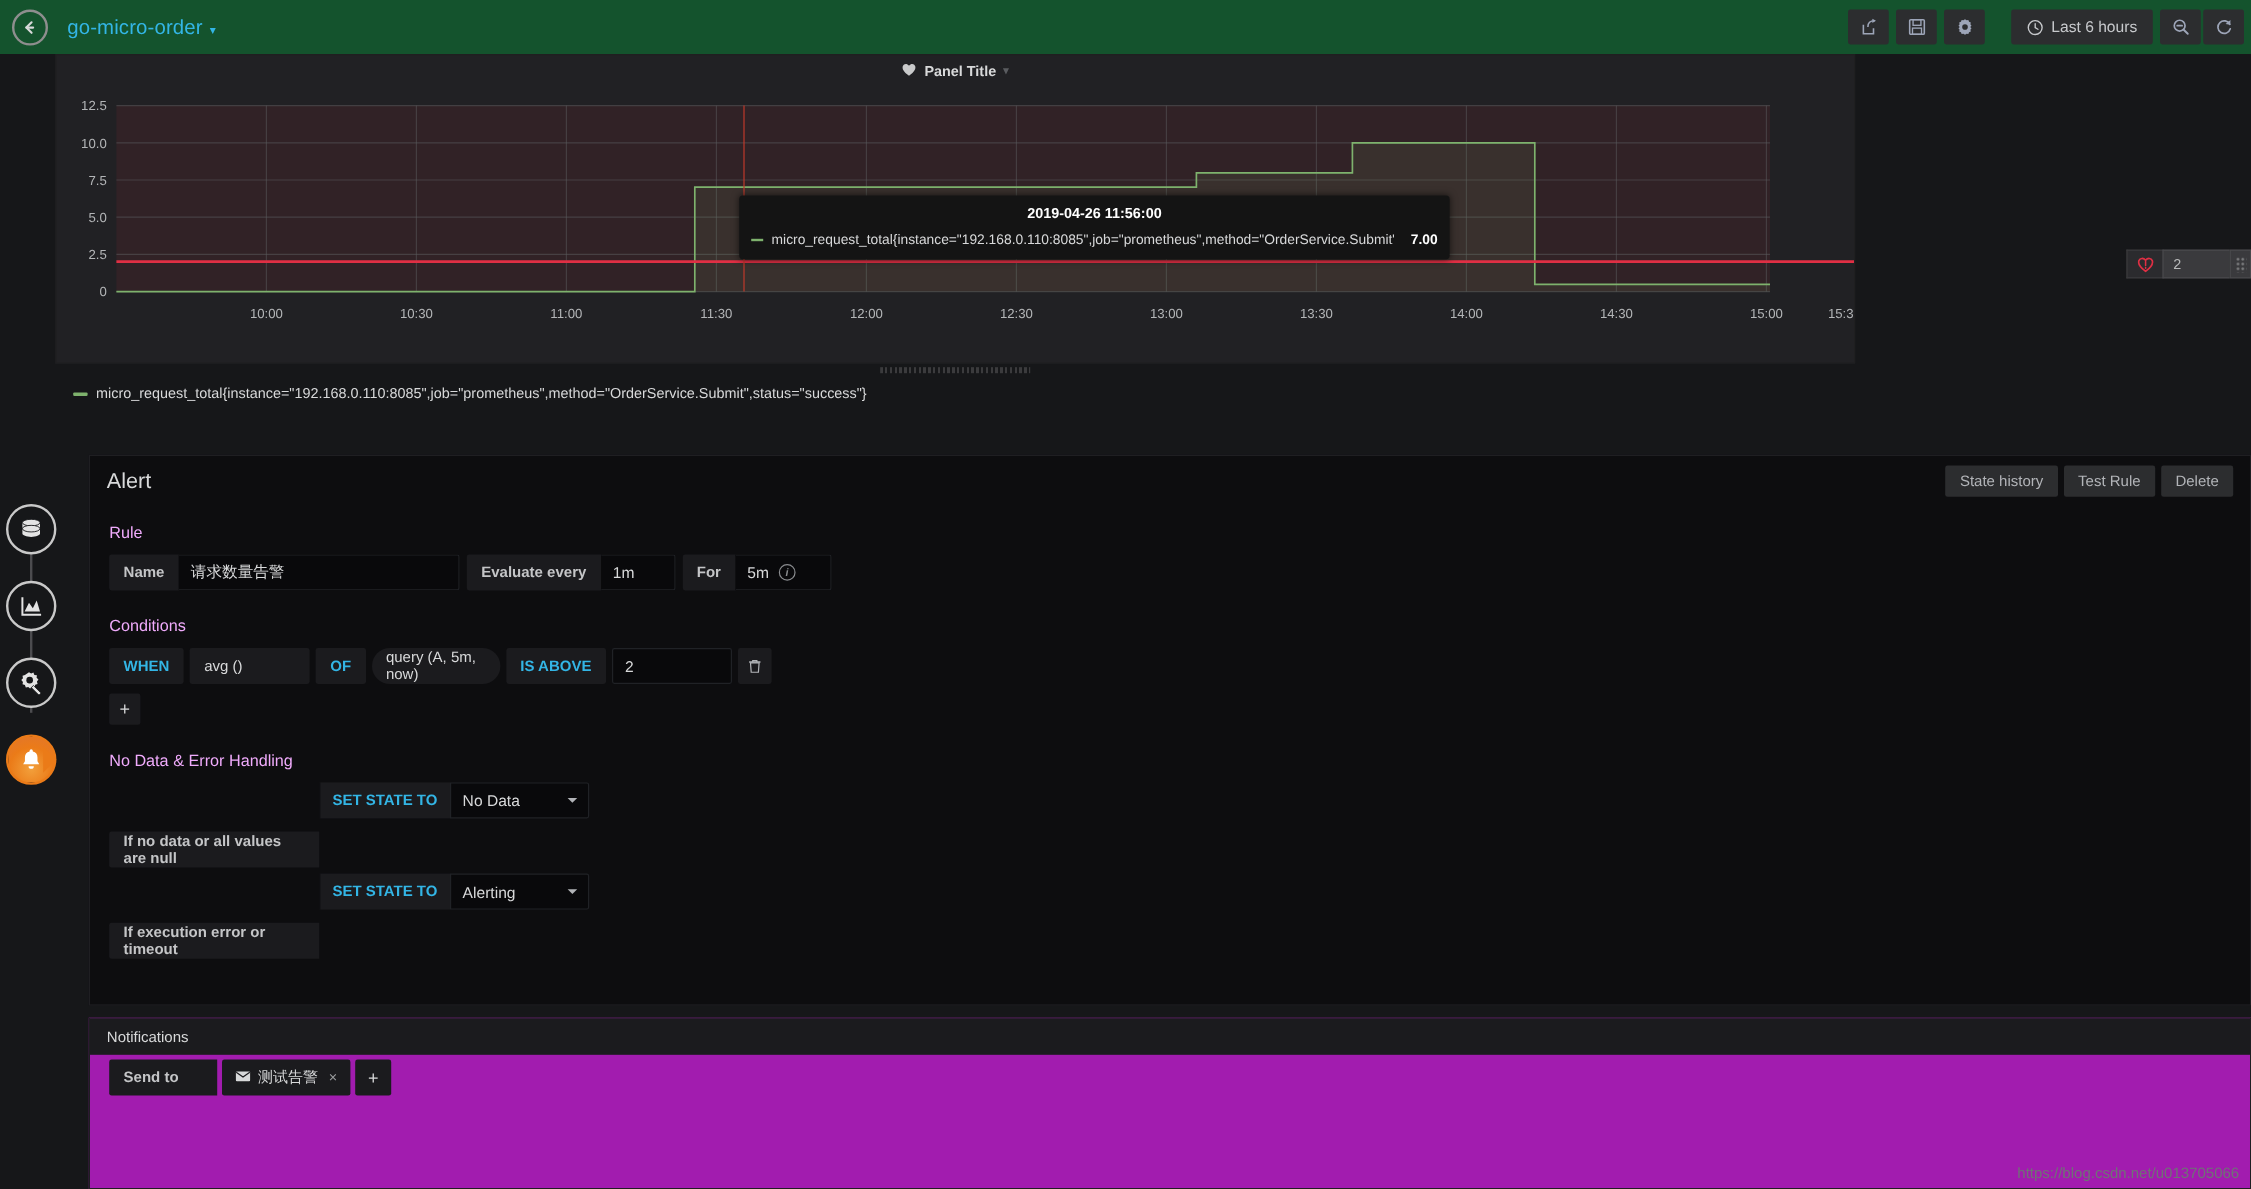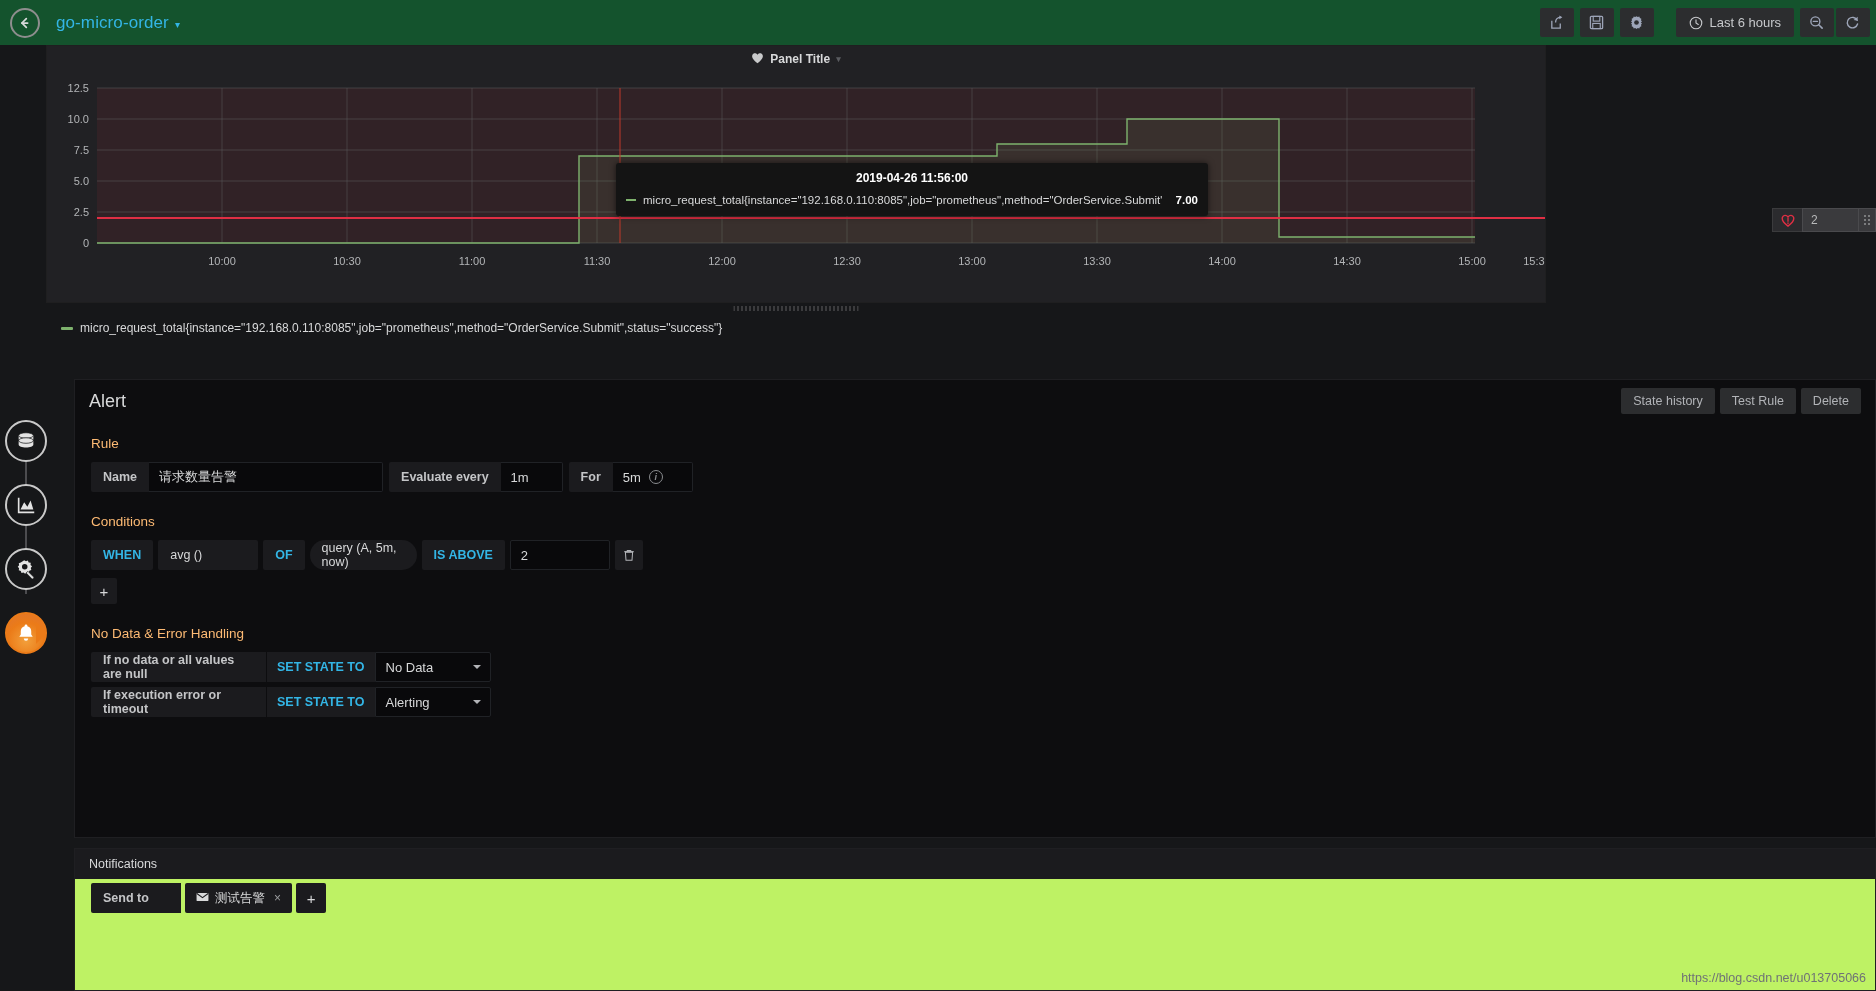--- a/index.html
+++ b/index.html
@@ -25,21 +25,21 @@
     font-size: 15px; line-height: 1; cursor: pointer; flex: none;
   }
   .dash-title {
     margin-left: 16px; font-size: 17px; color: #33b5e5; letter-spacing: .1px;
   }
   .dash-caret { margin-left: 6px; color: #33b5e5; font-size: 10px; }
   .nav-right { margin-left: auto; display: flex; align-items: center; padding-right: 6px; }
   .nav-btn {
     height: 29px; min-width: 34px; margin-left: 6px; padding: 0 9px;
     background: #2c2d2f; border-radius: 2px; color: #9da5b8;
-    display: flex; align-items: center; justify-content: space-between;
+    display: flex; align-items: center; justify-content: flex-end;
     font-size: 13px; cursor: pointer; gap: 6px;
   }
   .nav-btn.time { padding: 0 13px; color: #c7c9cc; }
   .nav-btn.refresh { margin-left: 2px; }
   .nav-gap { width: 16px; }
 
   
   .panel {
     position: absolute; top: 45px; left: 46px; width: 1500px; height: 258px;
     background: #212124; border: 1px solid #1f1f20;
@@ -131,21 +131,21 @@
     height: 42px; display: flex; align-items: center; padding: 0 14px;
   }
   .alert-head h2 { font-size: 18px; font-weight: normal; color: #d8d9da; }
   .head-actions { margin-left: auto; display: flex; gap: 5px; }
   .btn-gray {
     height: 26px; padding: 0 12px; background: #2c2d2f; color: #b2b4b8;
     border: none; border-radius: 2px; font-size: 12.5px; cursor: pointer;
     font-family: "Liberation Sans", sans-serif;
   }
   .alert-body { padding: 14px 16px 0 16px; }
-  .section-label { font-size: 13.5px; color: #fdba74; margin-bottom: 11px; }
+  .section-label { font-size: 13.5px; color: #f0abfc; margin-bottom: 11px; }
   .section { margin-bottom: 22px; }
 
   .fgroup { display: flex; align-items: stretch; gap: 6px; }
   .fseg { display: flex; align-items: stretch; }
   .flabel {
     background: #1b1b1e; color: #c4c5c7; font-size: 12.5px; font-weight: bold;
     display: flex; align-items: center; padding: 0 12px; height: 30px;
     border-radius: 2px 0 0 2px;
   }
   .finput {
@@ -189,40 +189,41 @@
     display: flex; align-items: center; justify-content: center;
     color: #d8d9da; font-size: 15px; cursor: pointer;
   }
 
   
   .nd-row { display: flex; align-items: stretch; margin-bottom: 5px; }
   .nd-label {
     background: #1b1b1e; color: #c4c5c7; font-size: 12.5px; font-weight: bold;
     display: flex; align-items: center; padding: 0 12px; height: 30px; width: 175px;
     border-radius: 2px 0 0 2px;
+    margin-top: 41px;
   }
   .nd-set {
     background: #1b1b1e; color: #33b5e5; font-size: 12.5px; font-weight: bold;
     display: flex; align-items: center; padding: 0 10px; height: 30px;
     border-left: 1px solid #0d0d0f;
   }
   .nd-select {
     background: #09090b; border: 1px solid #202226; color: #d8d9da; font-size: 13px;
     width: 116px; height: 30px; display: flex; align-items: center; padding: 0 10px;
     border-radius: 0 2px 2px 0; cursor: pointer; position: relative;
   }
   .caret-dn {
     position: absolute; right: 9px; top: 50%; margin-top: -2px;
     width: 0; height: 0; border: 4px solid transparent; border-top-color: #b2b4b8;
   }
 
   
   .notif-card {
     position: absolute; left: 74px; top: 848px; width: 1802px; height: 143px;
-    background: #bef264; border: 1px solid #1f1f22;
+    background: #a21caf; border: 1px solid #1f1f22;
   }
   .notif-head {
     height: 30px; background: #1b1b1e; display: flex; align-items: center;
     padding: 0 14px; font-size: 12.5px; color: #d8d9da;
   }
   .notif-body { padding: 4px 16px; text-align: center; }
   .sendto-row { display: flex; align-items: stretch; gap: 0; }
   .sendto-label {
     background: #1b1b1e; color: #c4c5c7; font-size: 12.5px; font-weight: bold;
     display: flex; align-items: center; padding: 0 12px; height: 30px; width: 90px;

